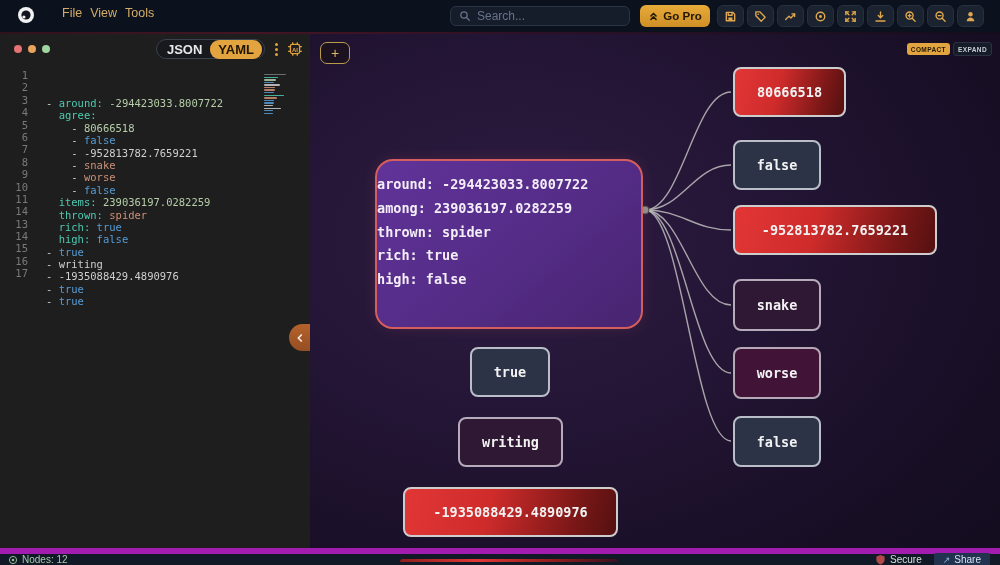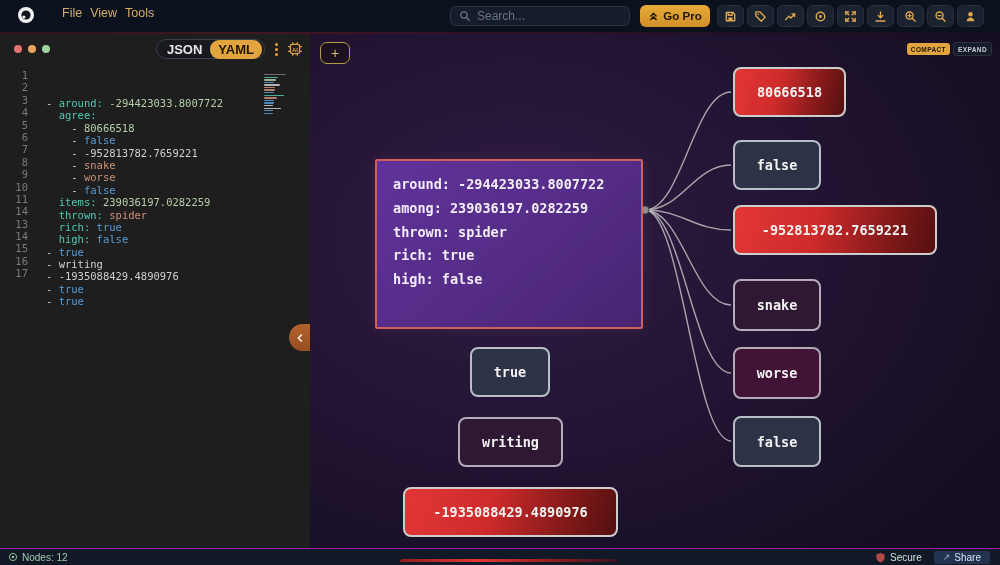--- a/index.html
+++ b/index.html
@@ -56,25 +56,25 @@
   .view-chip { font-size:6.5px; font-weight:bold; letter-spacing:.4px; padding:2.5px 4px; border-radius:3px; cursor:pointer; }
   .view-chip.active { background:#e2a43e; color:#231703; }
   .view-chip.inactive { background:#161b28; color:#c6cdd9; border:1px solid #2a3142; }
 
   .g-node { position:absolute; border-radius:8px; display:flex; align-items:center; justify-content:center; font-family:"DejaVu Sans Mono",monospace; font-weight:bold; font-size:13.5px; color:#f2f2f2; cursor:pointer; }
   .v-red   { background:linear-gradient(105deg,#e23636 0%,#cf2b2b 40%,#7a1717 80%,#541010 100%); border:2px solid #cdcdcd; }
   .v-slate { background:#2c3347; border:2px solid #b9bec9; }
   .v-plum  { background:#2e1834; border:2px solid #b5abbb; }
   .v-wine  { background:#411337; border:2px solid #b5a9b7; }
 
-  #main-node { position:absolute; left:65px; top:125px; width:268px; height:170px; border:2.5px solid #d45e5e; border-radius:2px; background:linear-gradient(140deg,#603399 0%,#542c86 55%,#482470 100%); padding:12px 16px; cursor:pointer; box-shadow:0 0 14px rgba(212,94,94,.15); }
+  #main-node { position:absolute; left:65px; top:125px; width:268px; height:170px; border:2.5px solid #d45e5e; border-radius:18px; background:linear-gradient(140deg,#603399 0%,#542c86 55%,#482470 100%); padding:12px 0; cursor:pointer; box-shadow:0 0 14px rgba(212,94,94,.15); }
   .mn-row { font-family:"DejaVu Sans Mono",monospace; font-weight:bold; font-size:13.5px; line-height:23.8px; color:#f3edf7; white-space:pre; }
 
   
-  #statusbar { position:absolute; left:0; bottom:0; width:1000px; height:17px; background:#111927; border-top:1px solid #a21caf; display:flex; align-items:center; z-index:6; }
+  #statusbar { position:absolute; left:0; bottom:0; width:1000px; height:17px; background:#111927; border-top:6px solid #a21caf; display:flex; align-items:center; z-index:6; }
   #nodes-count { display:flex; align-items:center; gap:4px; margin-left:8px; color:#a4cbae; font-size:10px; }
   #status-right { margin-left:auto; display:flex; align-items:center; gap:12px; margin-right:10px; }
   #secure-badge { display:flex; align-items:center; gap:4px; color:#cfe0d6; font-size:10px; }
   #share-btn { display:flex; align-items:center; gap:4px; background:#223350; border:none; border-radius:2px; color:#d7e2f2; font-size:10px; padding:1px 9px; cursor:pointer; font-family:"Liberation Sans",sans-serif; }
   #share-btn .arr { color:#8fb0dc; font-size:9px; }
   #bottom-sliver { position:absolute; left:400px; top:559px; width:218px; height:3px; border-radius:3px 3px 0 0; background:linear-gradient(90deg,#8f1d1d,#e23636 35%,#911d1d 70%,#3a1020); z-index:10; }
 </style>
 </head>
 <body>
 

